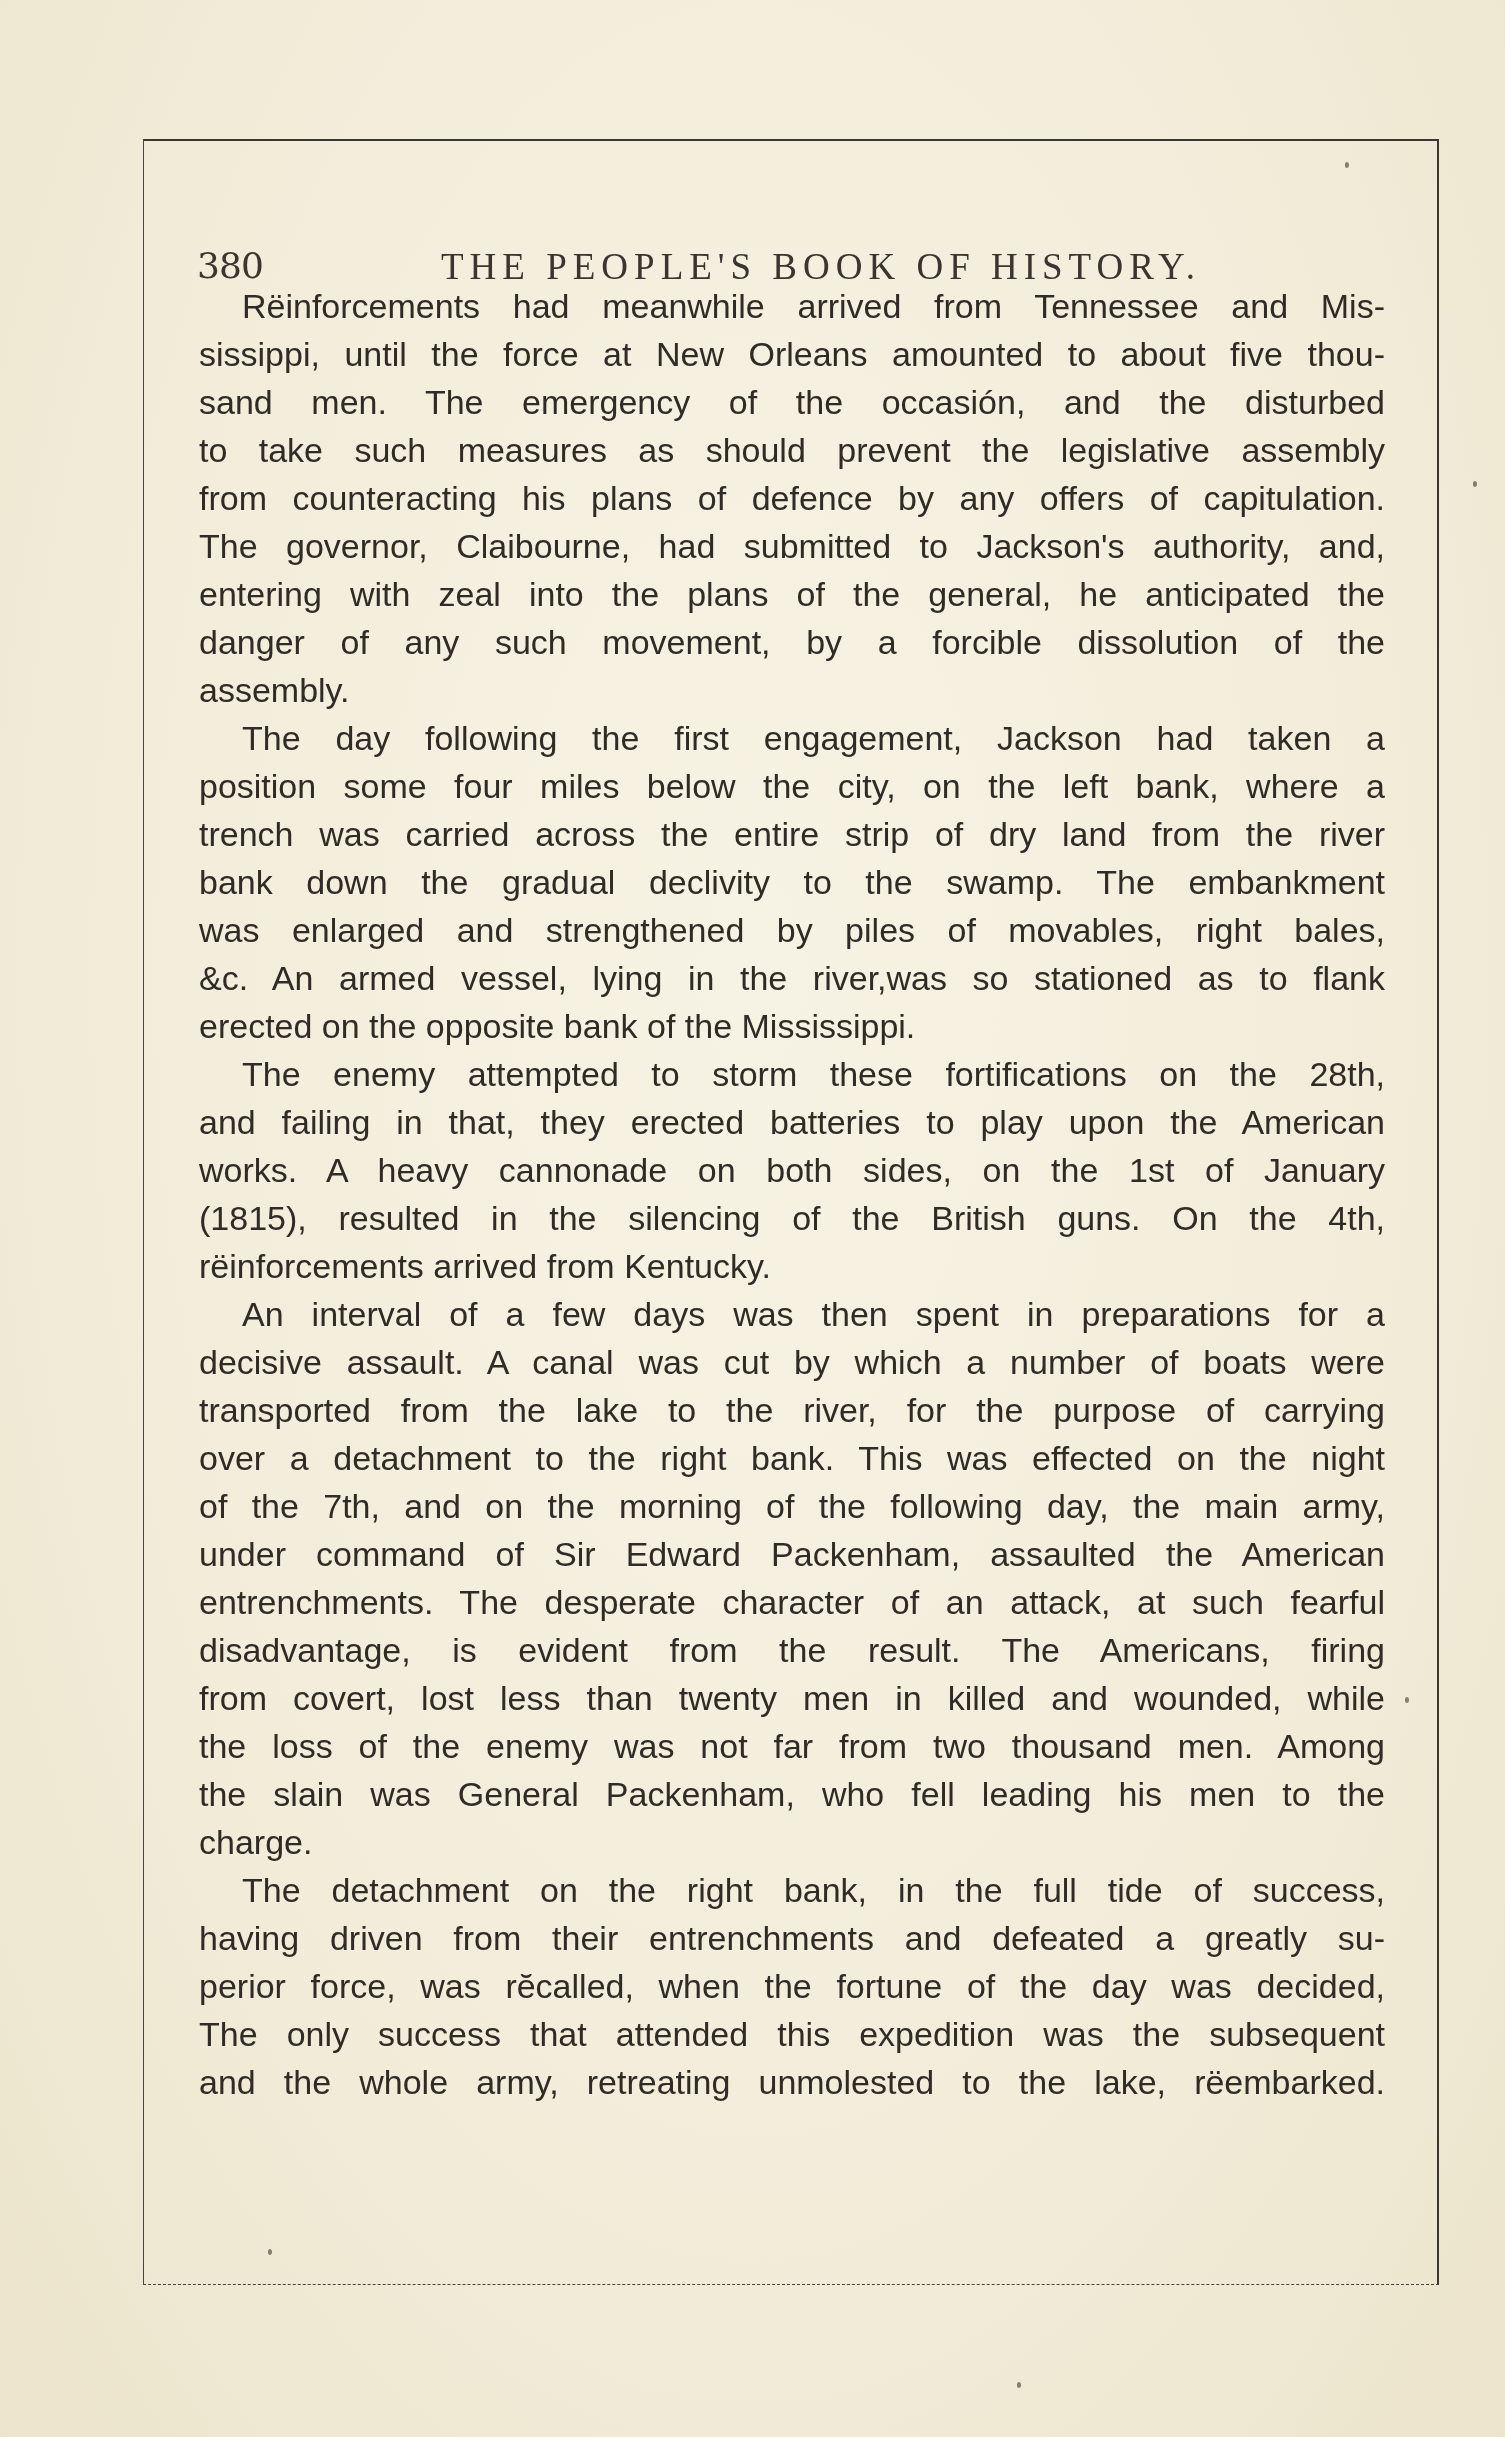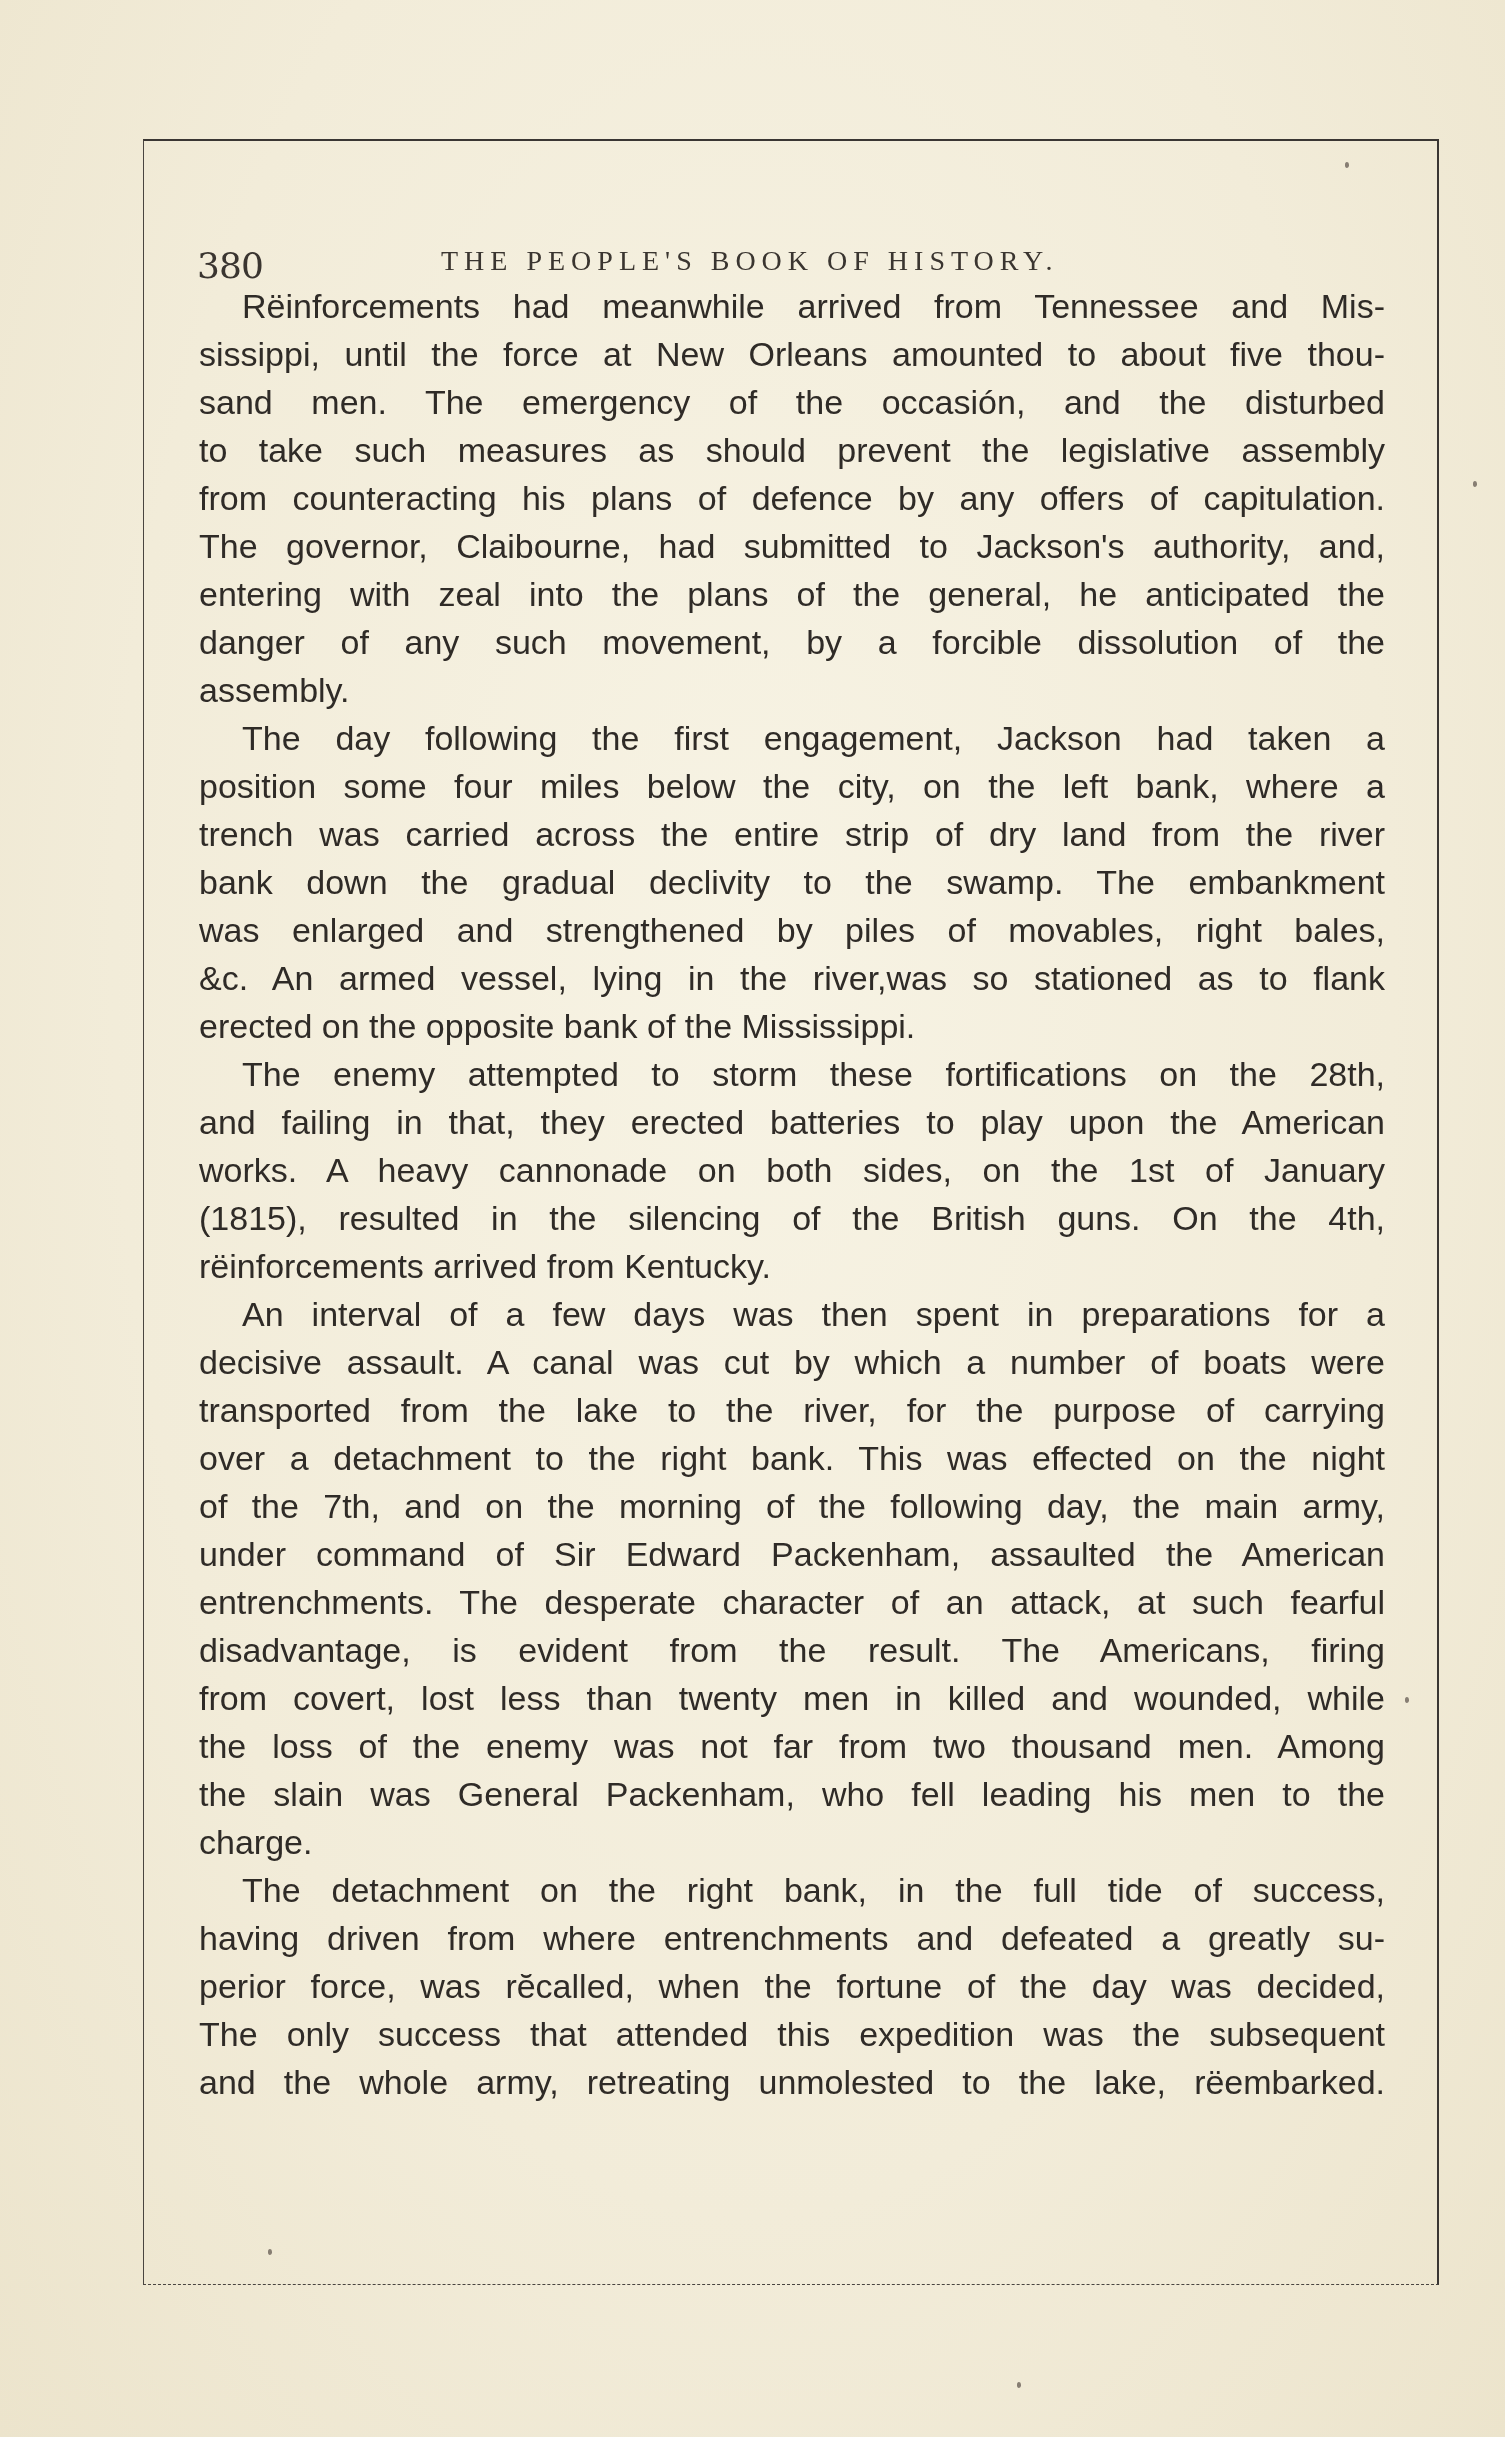--- a/index.html
+++ b/index.html
@@ -49,21 +49,21 @@
       font-family: "DejaVu Serif", serif;
       font-size: 36px;
       letter-spacing: -0.9px;
       color: #3a3530;
     }
     .running-title {
       position: absolute;
       left: 244px;
       top: 7.5px;
       font-family: "Liberation Serif", serif;
-      font-size: 28px;
+      font-size: 37px;
       letter-spacing: 6px;
       color: #3a3530;
       white-space: nowrap;
     }
     .body-text {
       position: absolute;
       left: 199px;
       top: 282px;
       width: 1186px;
     }
@@ -146,21 +146,21 @@
       <div class="line">entrenchments. The desperate character of an attack, at such fearful</div>
       <div class="line">disadvantage, is evident from the result. The Americans, firing</div>
       <div class="line">from covert, lost less than twenty men in killed and wounded, while</div>
       <div class="line">the loss of the enemy was not far from two thousand men. Among</div>
       <div class="line">the slain was General Packenham, who fell leading his men to the</div>
       <div class="line last">charge.</div>
     </div>
 
     <div>
       <div class="line indent">The detachment on the right bank, in the full tide of success,</div>
-      <div class="line">having driven from where entrenchments and defeated a greatly su-</div>
+      <div class="line">having driven from their entrenchments and defeated a greatly su-</div>
       <div class="line">perior force, was rĕcalled, when the fortune of the day was decided,</div>
       <div class="line">The only success that attended this expedition was the subsequent</div>
       <div class="line">and the whole army, retreating unmolested to the lake, rëembarked.</div>
     </div>
   </div>
 
   <div class="speck" style="left:1345px;top:162px;"></div>
   <div class="speck" style="left:1473px;top:481px;"></div>
   <div class="speck" style="left:268px;top:2249px;"></div>
   <div class="speck" style="left:1017px;top:2382px;"></div>

